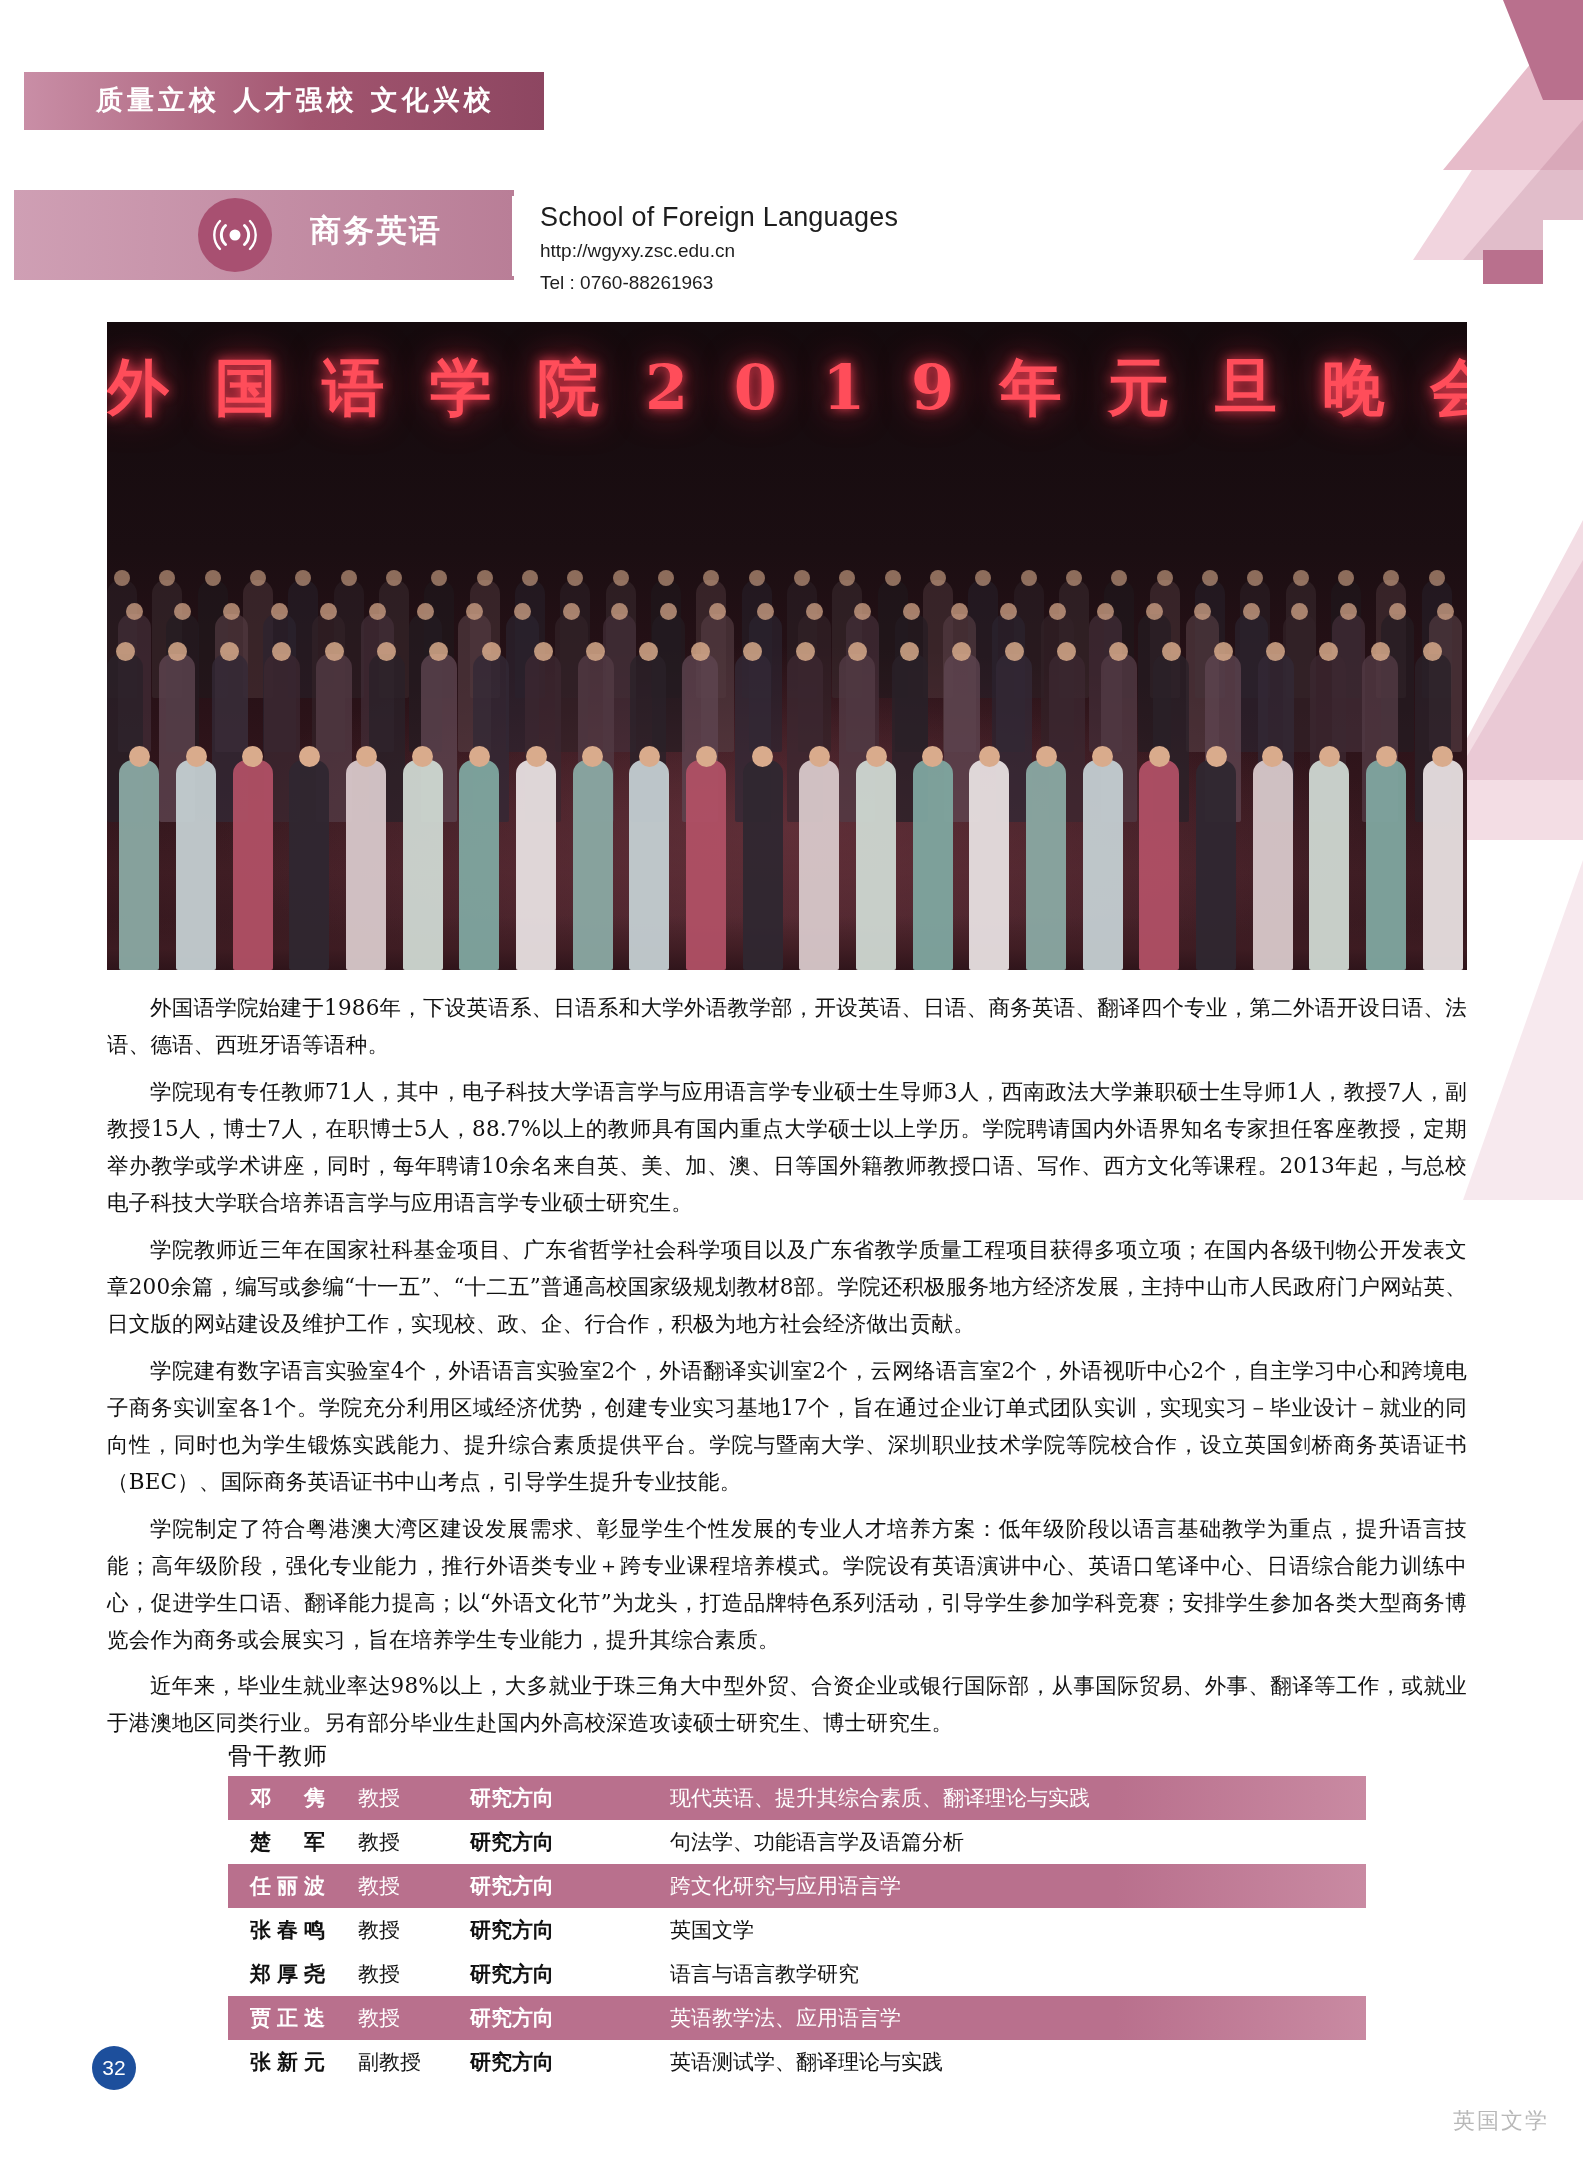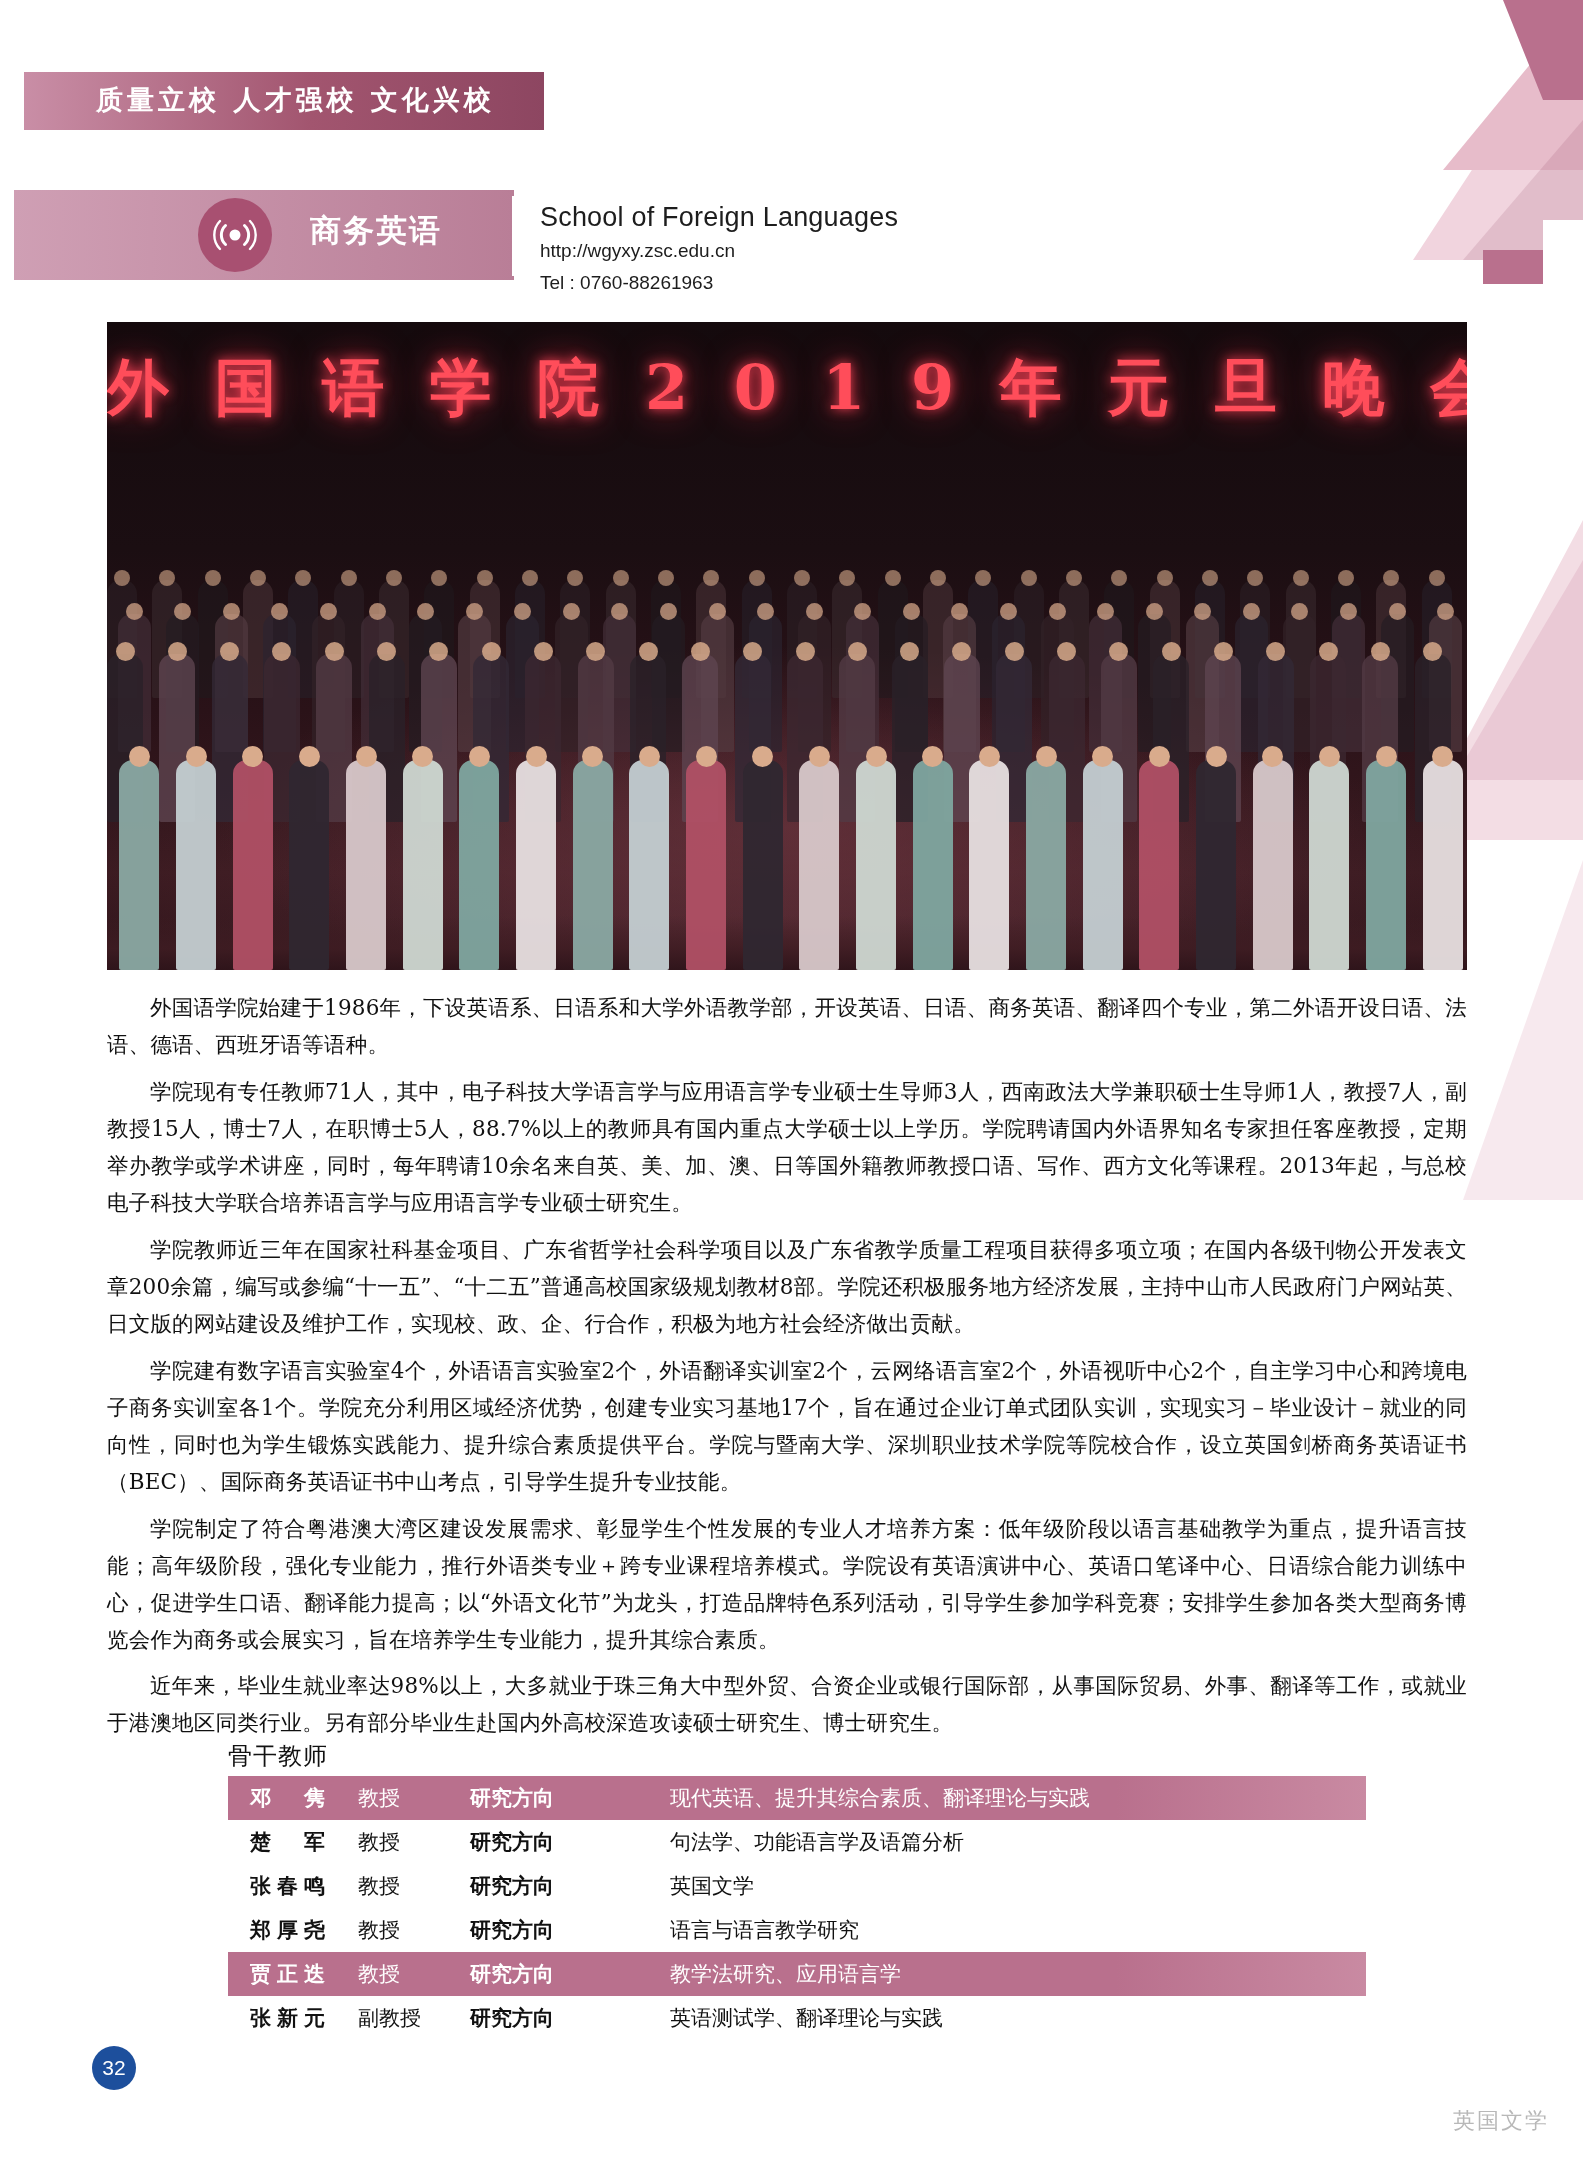--- a/index.html
+++ b/index.html
@@ -524,37 +524,43 @@
       <td class="col-title">教授</td>
       <td class="col-field">研究方向</td>
       <td class="col-detail">现代英语、提升其综合素质、翻译理论与实践</td>
     </tr>
     <tr>
       <td class="col-name">楚　军</td>
       <td class="col-title">教授</td>
       <td class="col-field">研究方向</td>
       <td class="col-detail">句法学、功能语言学及语篇分析</td>
     </tr>
+    <tr class="alt">
+      <td class="col-name">任丽波</td>
+      <td class="col-title">教授</td>
+      <td class="col-field">研究方向</td>
+      <td class="col-detail">跨文化研究与应用语言学</td>
+    </tr>
     <tr>
       <td class="col-name">张春鸣</td>
       <td class="col-title">教授</td>
       <td class="col-field">研究方向</td>
       <td class="col-detail">英国文学</td>
     </tr>
     <tr>
       <td class="col-name">郑厚尧</td>
       <td class="col-title">教授</td>
       <td class="col-field">研究方向</td>
       <td class="col-detail">语言与语言教学研究</td>
     </tr>
     <tr class="alt">
       <td class="col-name">贾正迭</td>
       <td class="col-title">教授</td>
       <td class="col-field">研究方向</td>
-      <td class="col-detail">教学法研究、应用语言学</td>
+      <td class="col-detail">英语教学法、应用语言学</td>
     </tr>
     <tr>
       <td class="col-name">张新元</td>
       <td class="col-title">副教授</td>
       <td class="col-field">研究方向</td>
       <td class="col-detail">英语测试学、翻译理论与实践</td>
     </tr>
   </tbody>
 </table>
 

